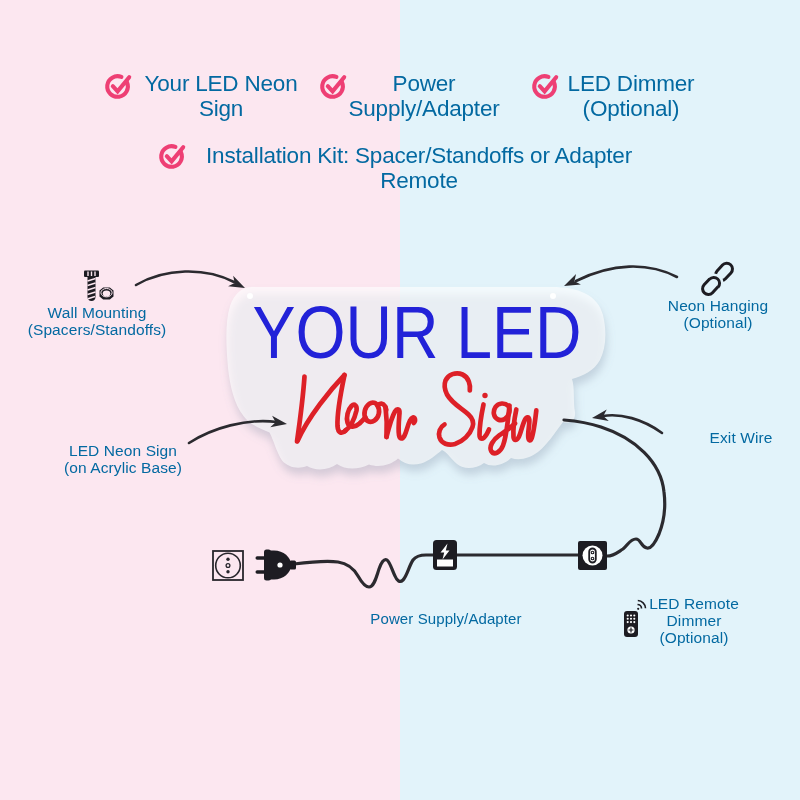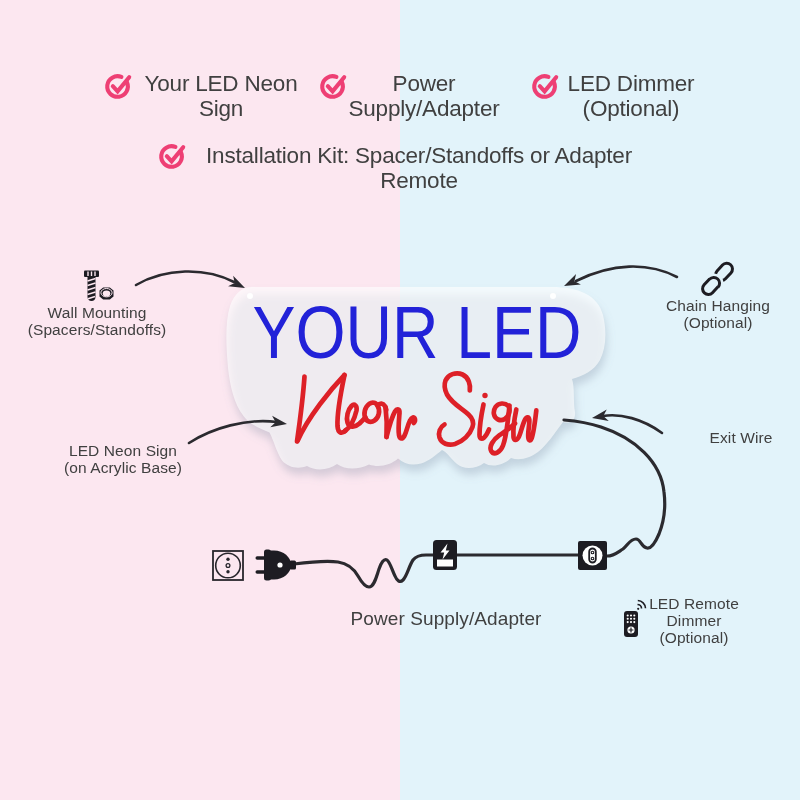--- a/index.html
+++ b/index.html
@@ -1,24 +1,24 @@
 <!DOCTYPE html>
 <html><head>
 <meta charset="utf-8">
 <style>
   html,body{margin:0;padding:0;}
   .stage{position:relative;width:800px;height:800px;overflow:hidden;
          font-family:"Liberation Sans",sans-serif;background:#fce7f0;}
   .bg-right{position:absolute;left:400px;top:0;width:400px;height:800px;background:#e2f3fa;}
   .art{position:absolute;left:0;top:0;}
-  .label{position:absolute;transform:translateX(-50%);text-align:center;color:#404040;}
+  .label{position:absolute;transform:translateX(-50%);text-align:center;color:#0369a1;}
   .label div{white-space:nowrap;}
   .lbl-lg{font-size:22.5px;line-height:25px;letter-spacing:-0.2px;}
   .lbl-sm{font-size:15.5px;line-height:17px;letter-spacing:0.1px;}
-  .lbl-md{font-size:19px;line-height:20px;letter-spacing:0.1px;}
+  .lbl-md{font-size:15px;line-height:20px;letter-spacing:0.1px;}
 </style>
 </head>
 <body>
 
 <div class="stage">
   <div class="bg-right"></div>
 
   <svg class="art" width="800" height="800" viewBox="0 0 800 800">
     <defs>
       <filter id="soft" x="-20%" y="-20%" width="140%" height="140%">
@@ -197,21 +197,21 @@
   <div class="label lbl-lg" style="left:419px;top:143px;">
     <div>Installation Kit: Spacer/Standoffs or Adapter</div>
     <div>Remote</div>
   </div>
 
   <div class="label lbl-sm" style="left:97px;top:304px;">
     <div>Wall Mounting</div>
     <div>(Spacers/Standoffs)</div>
   </div>
   <div class="label lbl-sm" style="left:718px;top:297px;">
-    <div>Chain Hanging</div>
+    <div>Neon Hanging</div>
     <div>(Optional)</div>
   </div>
   <div class="label lbl-sm" style="left:123px;top:442px;">
     <div>LED Neon Sign</div>
     <div>(on Acrylic Base)</div>
   </div>
   <div class="label lbl-sm" style="left:741px;top:429px;">
     <div>Exit Wire</div>
   </div>
   <div class="label lbl-md" style="left:446px;top:609px;">

